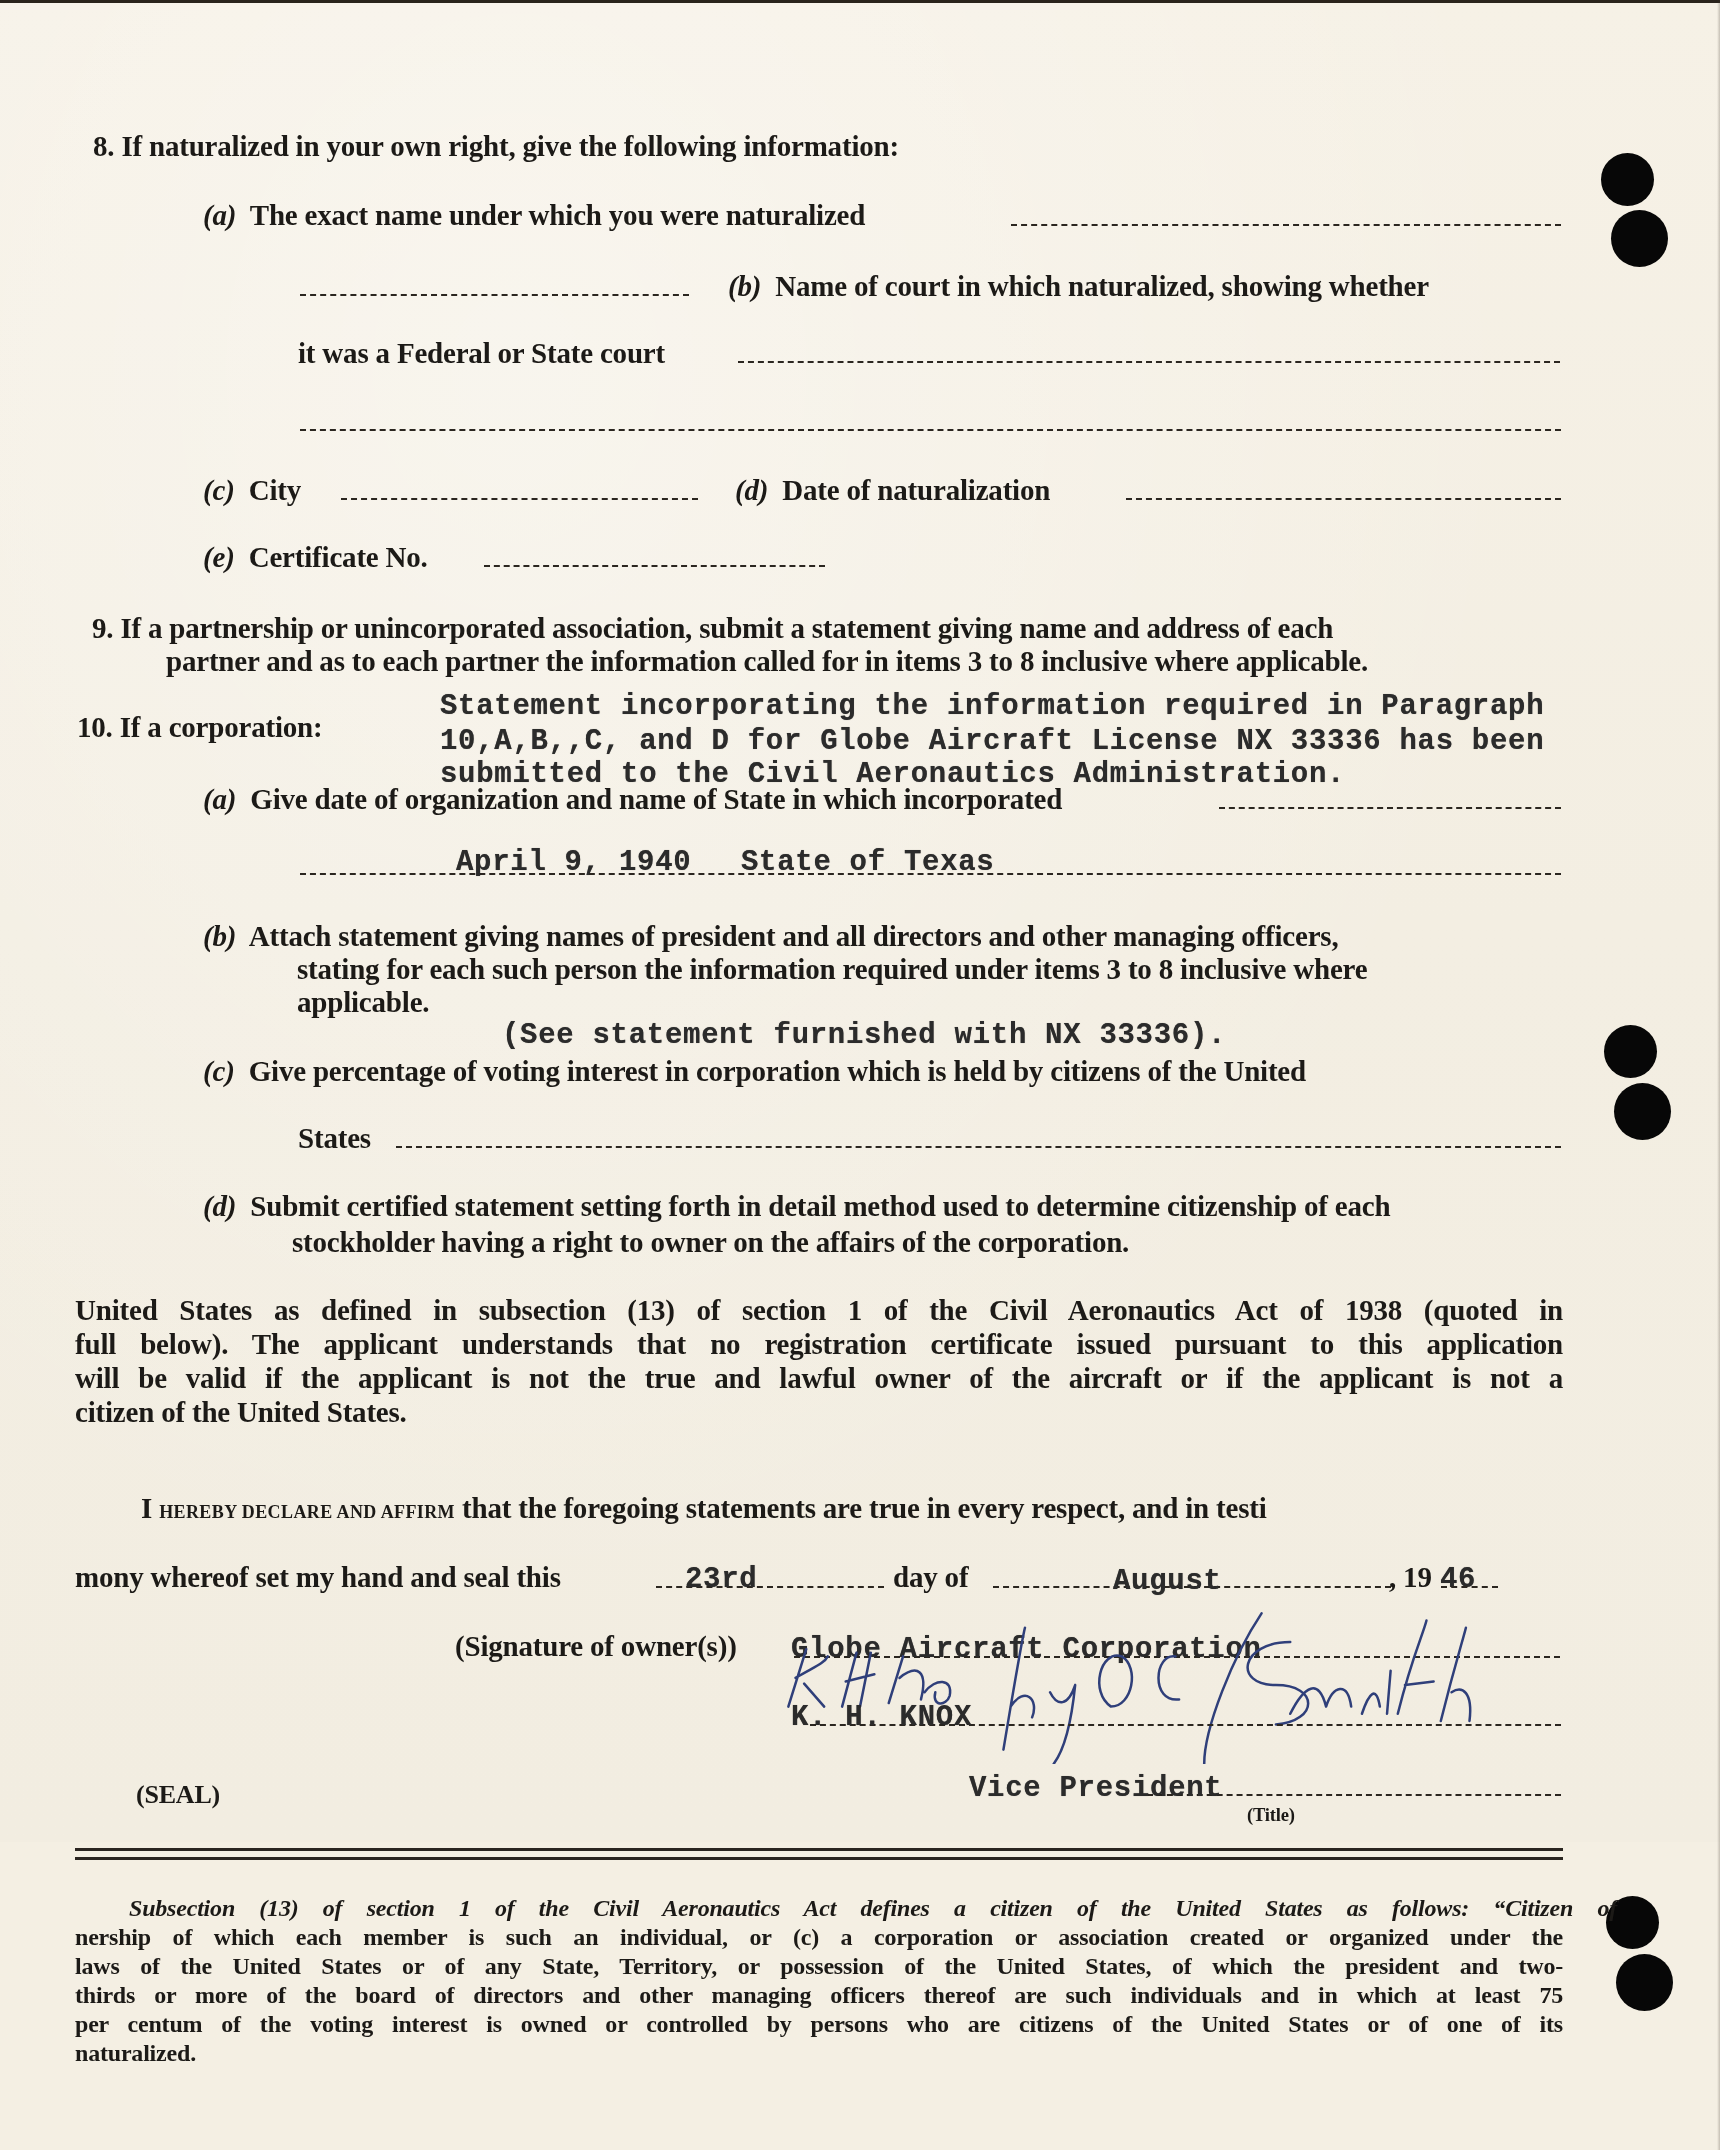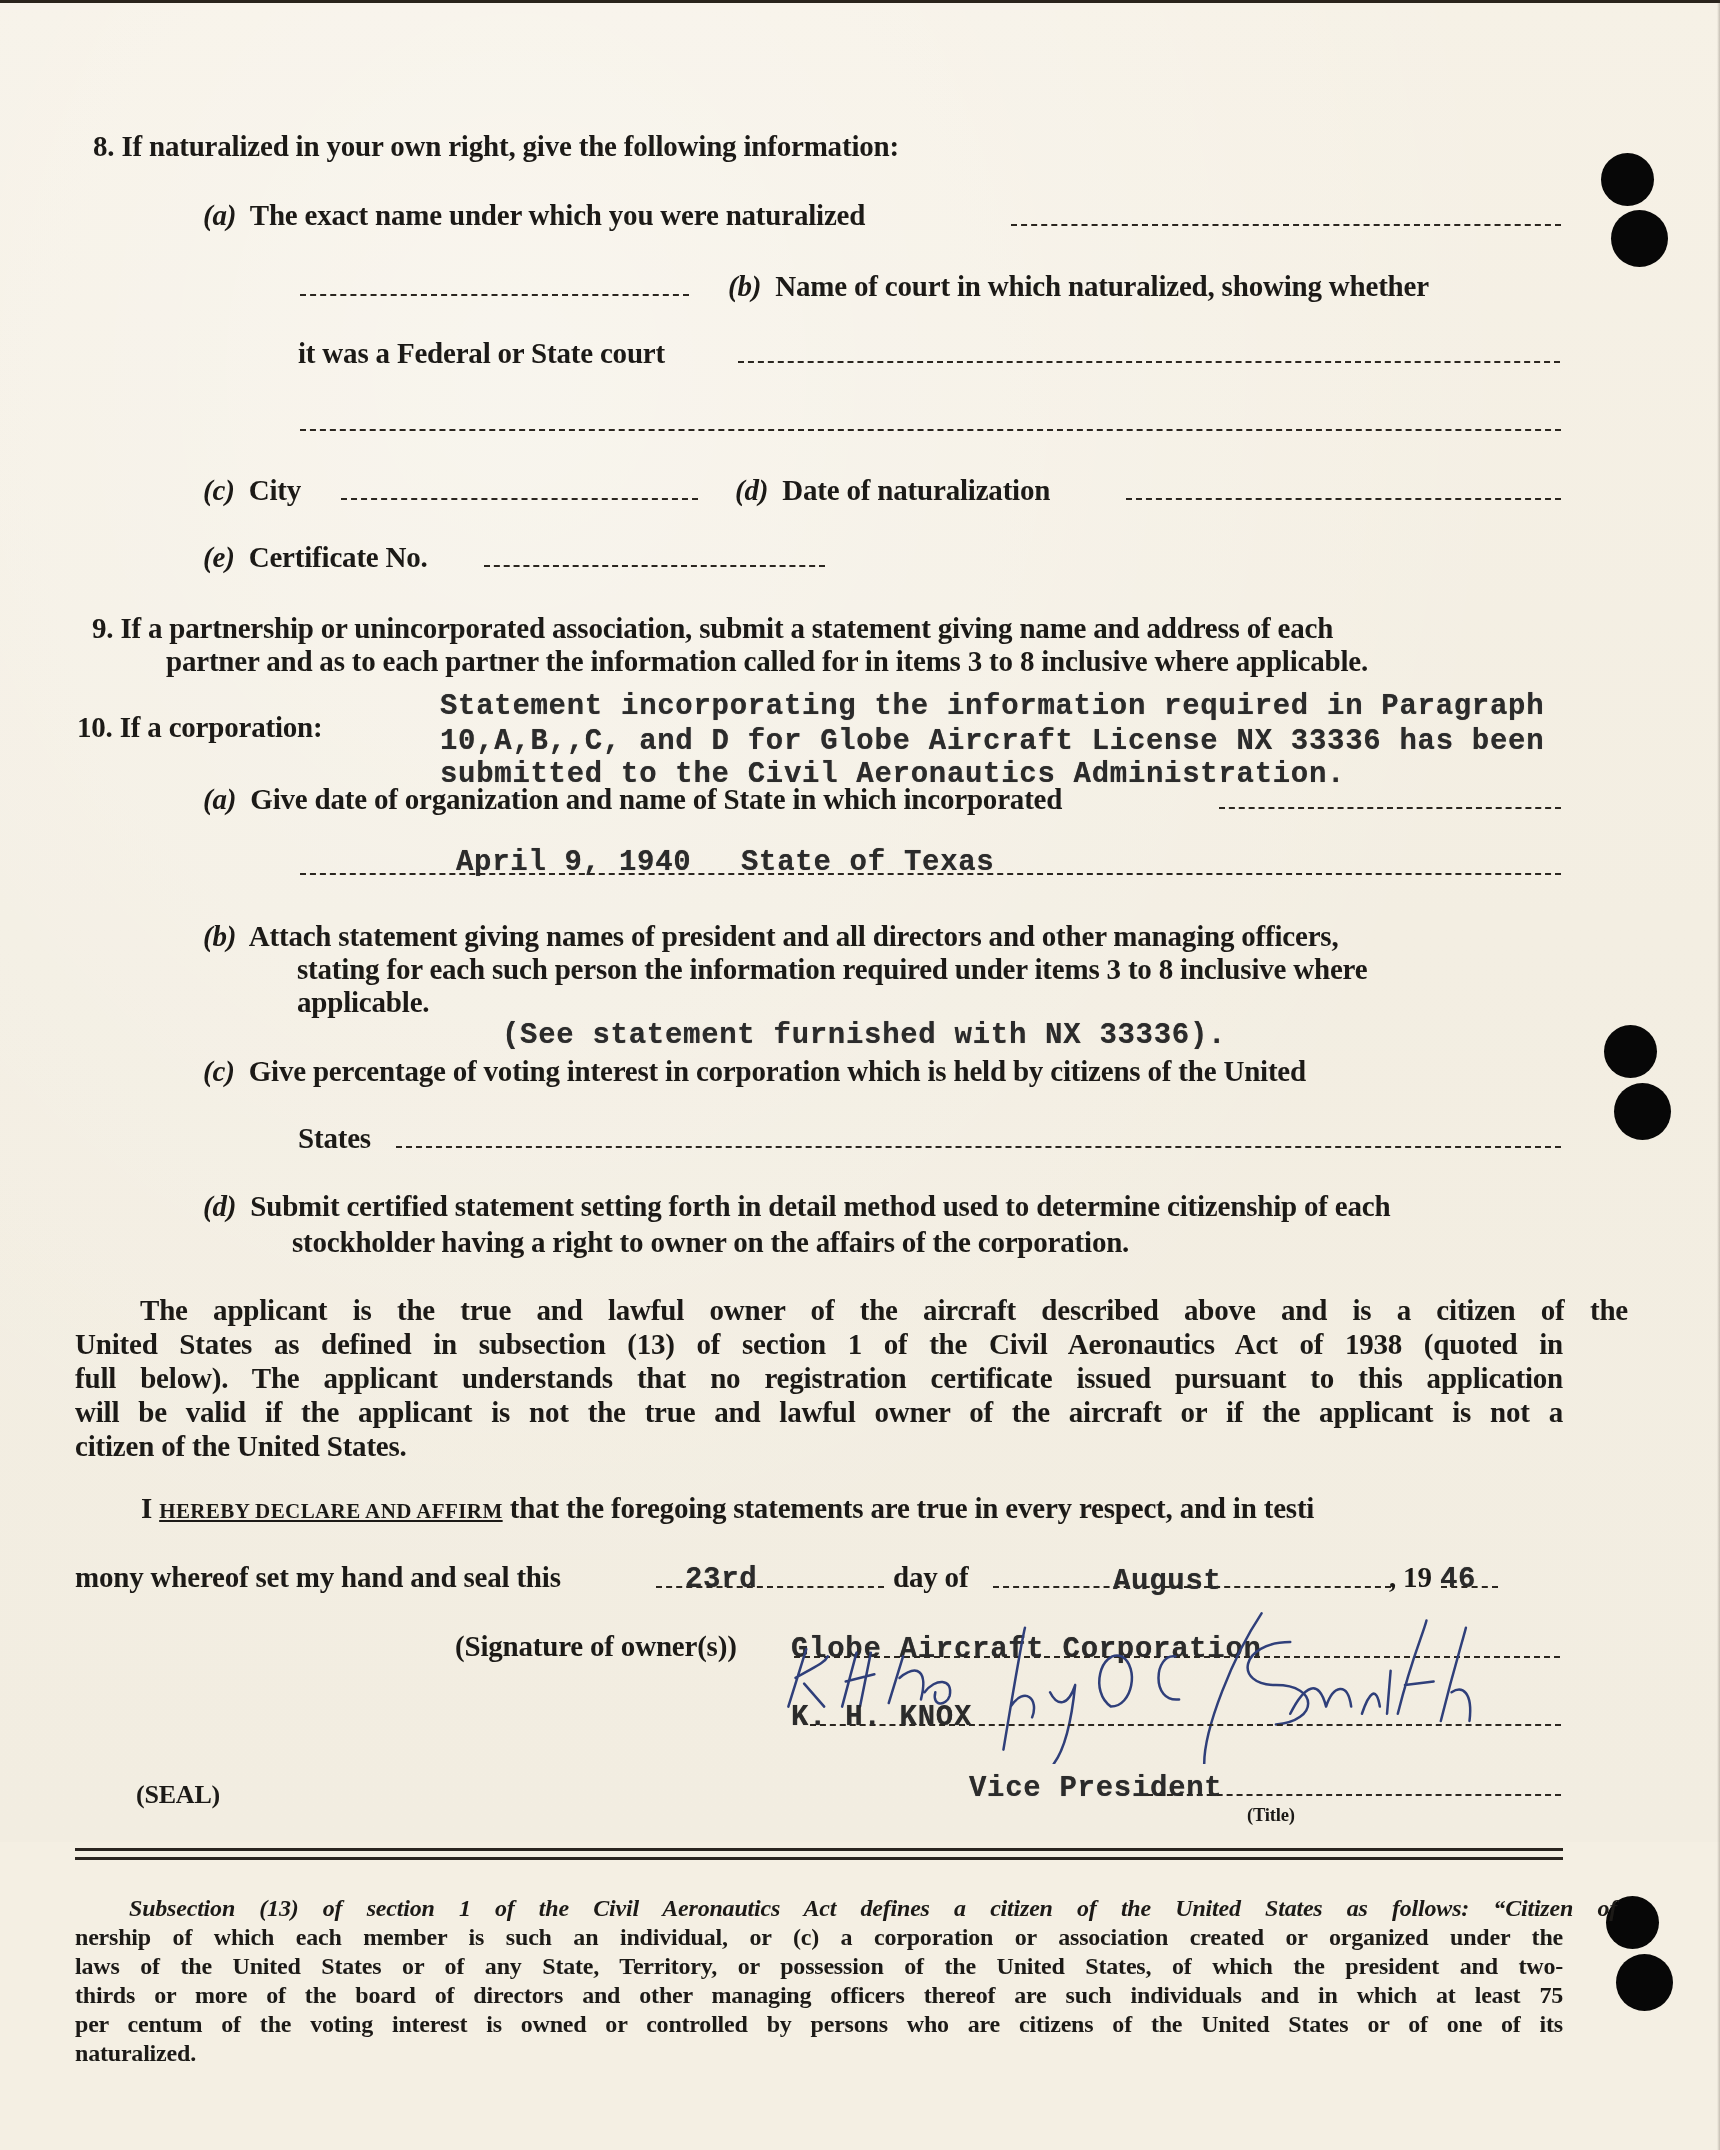--- a/index.html
+++ b/index.html
@@ -138,31 +138,30 @@
     <div class="blank" style="left:396px;top:1146px;width:1165px;"></div>
 
     <div class="abs form" style="left:203px;top:1190px;">
       <span class="it">(d)</span>&nbsp;
       <span>Submit certified statement setting forth in detail method used to determine citizenship of each</span>
     </div>
     <div class="abs form" style="left:292px;top:1226px;">stockholder having a right to owner on the affairs of the corporation.</div>
   </section>
 
   <section class="para form" style="top:1293px;line-height:34px;">
-    <span class="ln" style="padding-left: 65px; display: block; width: 1488px;">The applicant is the true and lawful owner of the aircraft described above and is a citizen of the</span>
     <span class="ln" style="display: block; width: 1488px;">United States as defined in subsection (13) of section 1 of the Civil Aeronautics Act of 1938 (quoted in</span>
     <span class="ln" style="display: block; width: 1488px;">full below). The applicant understands that no registration certificate issued pursuant to this application</span>
     <span class="ln" style="display: block; width: 1488px;">will be valid if the applicant is not the true and lawful owner of the aircraft or if the applicant is not a</span>
     <span class="ln last" style="display: block; width: 1488px;">citizen of the United States.</span>
   </section>
 
   <section>
     <div class="abs form" style="left:141px;top:1492px;">
       <span>I</span>
-      <span class="sc" style="font-size:21px;text-decoration:underline;">HEREBY DECLARE AND AFFIRM</span>
+      <span class="sc" style="font-size:18px;">HEREBY DECLARE AND AFFIRM</span>
       <span>that the foregoing statements are true in every respect, and in testi</span>
     </div>
     <div class="abs form" style="left:75px;top:1561px;">mony whereof set my hand and seal this</div>
 
     <div class="blank" style="left:656px;top:1586px;width:228px;"></div>
     <div class="abs typed" style="left:685px;top:1563px;">23rd</div>
     <div class="abs form" style="left:893px;top:1561px;">day of</div>
     <div class="blank" style="left:993px;top:1586px;width:398px;"></div>
     <div class="abs typed" style="left:1113px;top:1565px;">August</div>
     <div class="abs form" style="left:1389px;top:1561px;">, 19</div>

